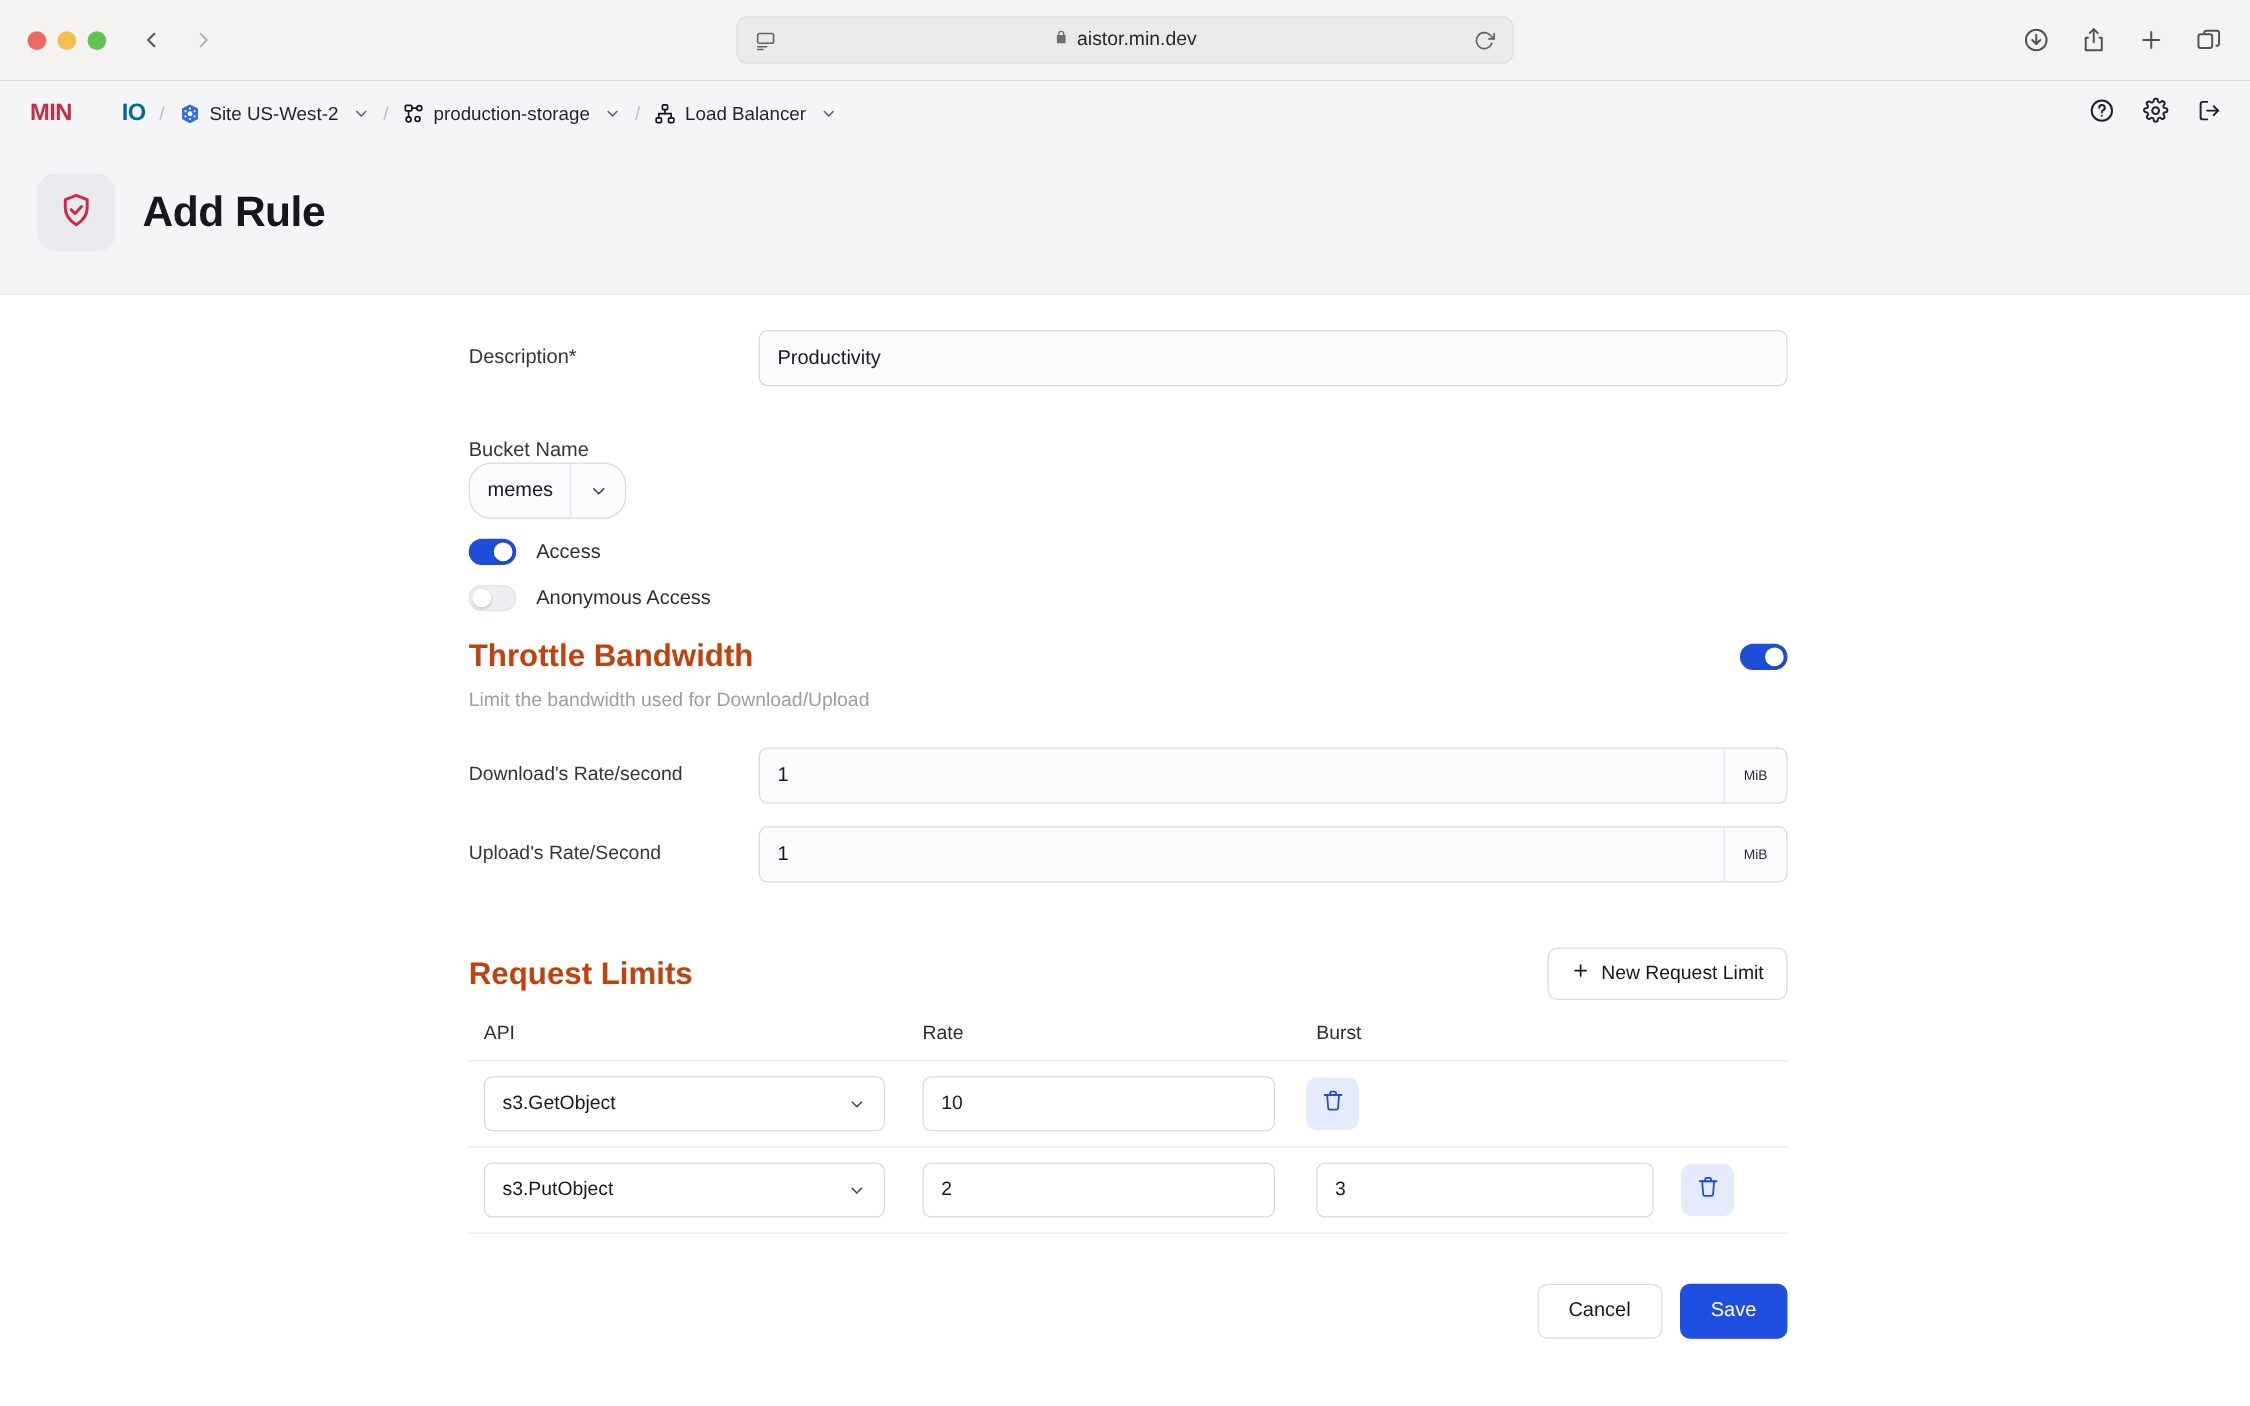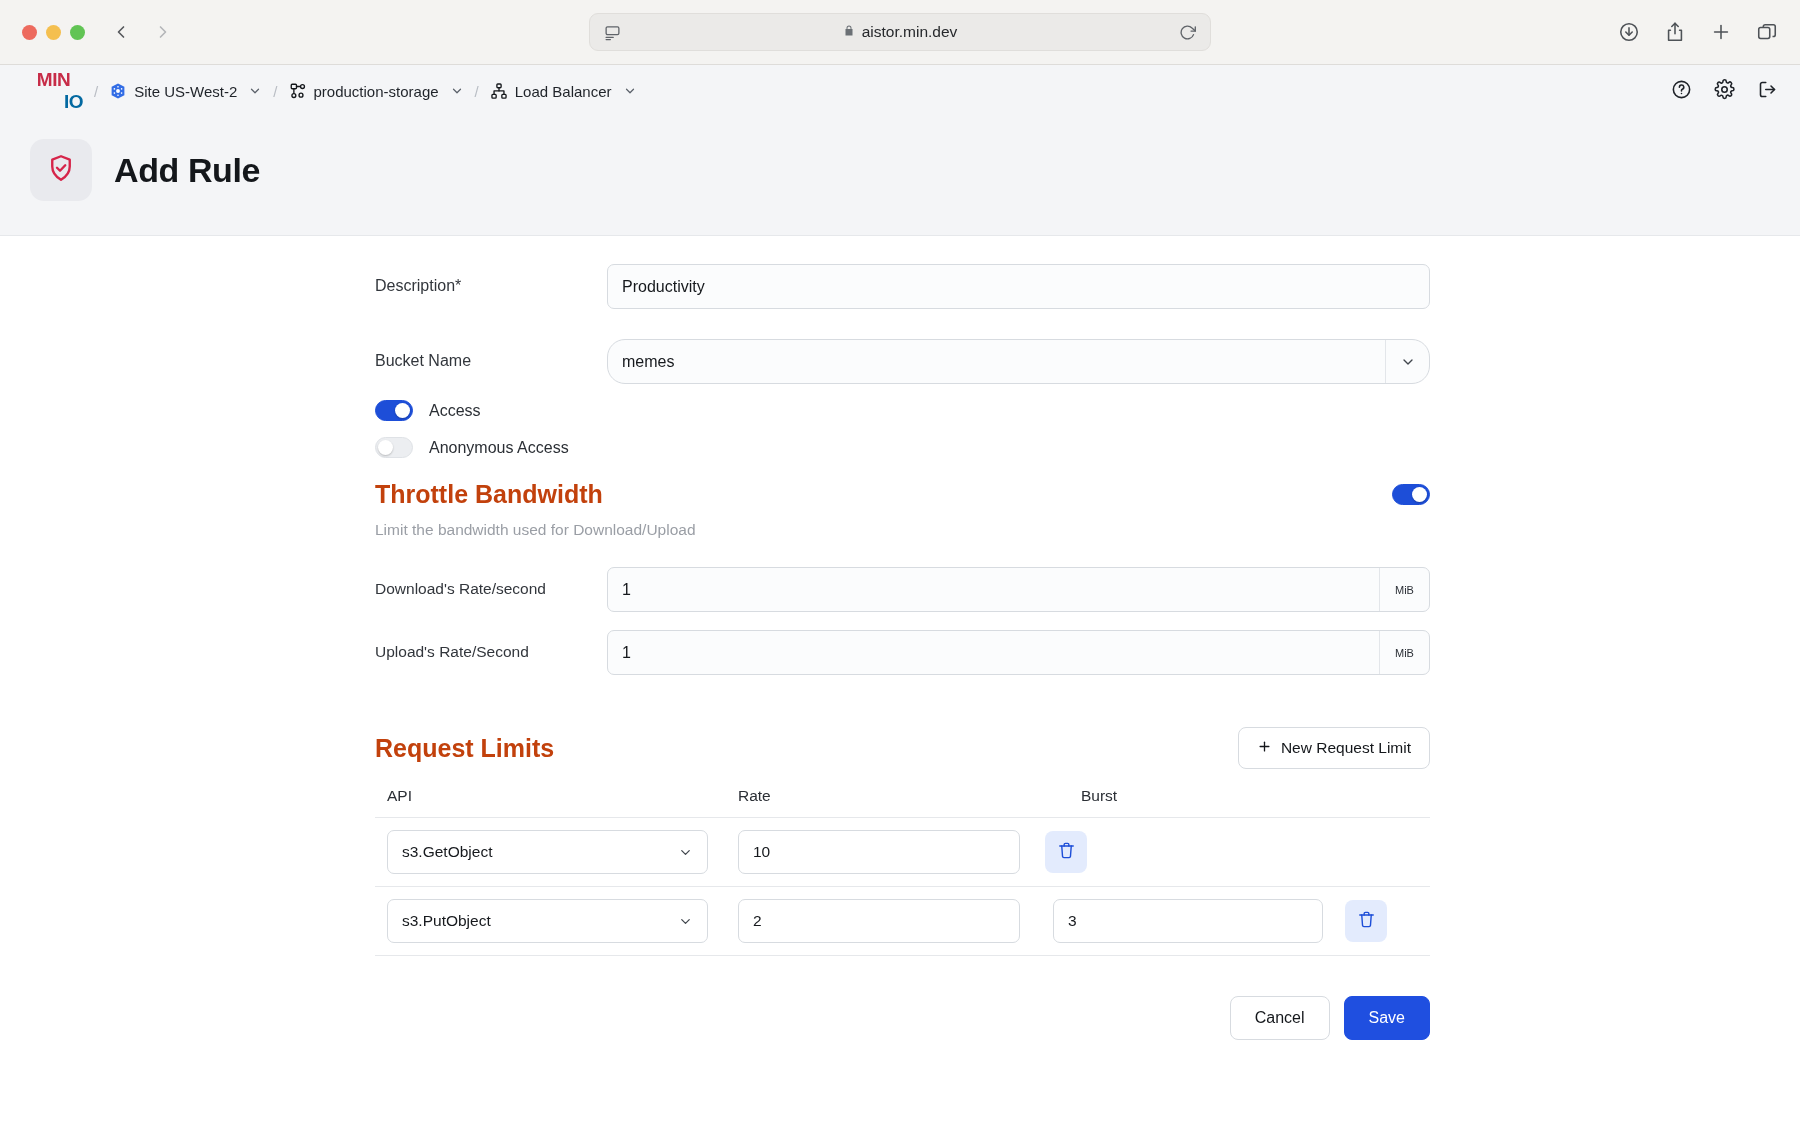--- a/index.html
+++ b/index.html
@@ -72,21 +72,21 @@
     flex: none;
   }
   .crumb-bar {
     height: 52px;
     display: flex; align-items: center;
     padding: 0 22px 0 24px;
   }
   .minio-logo {
     font-size: 19px; font-weight: bold; letter-spacing: -0.5px;
     color: #c72c48;
-    display: flex; align-items: center; flex-direction: column;
+    display: flex; align-items: center;
   }
   .minio-logo .o-part { color: #0369a1; margin-left: 40px; }
   .crumb-sep { color: #b9bdc4; margin: 0 11px; font-size: 15px; }
   .crumb {
     display: flex; align-items: center; gap: 7px;
     font-size: 15px; color: #1f2329;
     cursor: default;
   }
   .crumb .chev { color: #5a6069; display: flex; margin-left: 4px; }
   .crumb-icon { display: flex; align-items: center; }
@@ -220,21 +220,21 @@
   }
   .tbl { margin-top: 18px; }
   .tbl-head {
     display: flex; align-items: center;
     font-size: 15.5px; color: #2b2f35;
     padding: 0 0 12px 0;
     border-bottom: 1px solid #e6e8eb;
   }
   .col-api { width: 355px; flex: none; padding-left: 12px; }
   .col-rate { width: 315px; flex: none; padding-left: 8px; }
-  .col-burst { width: 300px; flex: none; padding-left: 8px; margin-left: 28px; }
+  .col-burst { width: 300px; flex: none; padding-left: 8px; }
   .col-del { flex: 1; }
 
   .tbl-row {
     display: flex; align-items: center;
     padding: 12px 0;
     border-bottom: 1px solid #e6e8eb;
   }
   .tbl-row .cell-api { width: 355px; flex: none; padding-right: 22px; padding-left: 12px;}
   .tbl-row .cell-rate { width: 315px; flex: none; padding-right: 25px; padding-left: 8px;}
   .tbl-row .cell-burst { width: 300px; flex: none; padding-right: 22px; padding-left: 8px;}
@@ -476,21 +476,21 @@
     <div class="content">
       <div class="form">
 
         <div class="row">
           <div class="row-label">Description*</div>
           <div class="field">
             <div class="input" placeholder="Description">Productivity</div>
           </div>
         </div>
 
-        <div class="row" style="margin-bottom:16px;">
+        <div class="row" style="margin-bottom:16px;flex-direction:column;">
           <div class="row-label">Bucket Name</div>
           <div class="field">
             <div class="select">
               <span class="sel-val">memes</span>
               <span class="sel-caret">
                 <svg width="16" height="16" viewBox="0 0 24 24" fill="none" stroke="currentColor" stroke-width="2" stroke-linecap="round" stroke-linejoin="round">
                     <polyline points="6 9 12 15 18 9"></polyline>
                   </svg>
               </span>
             </div>

